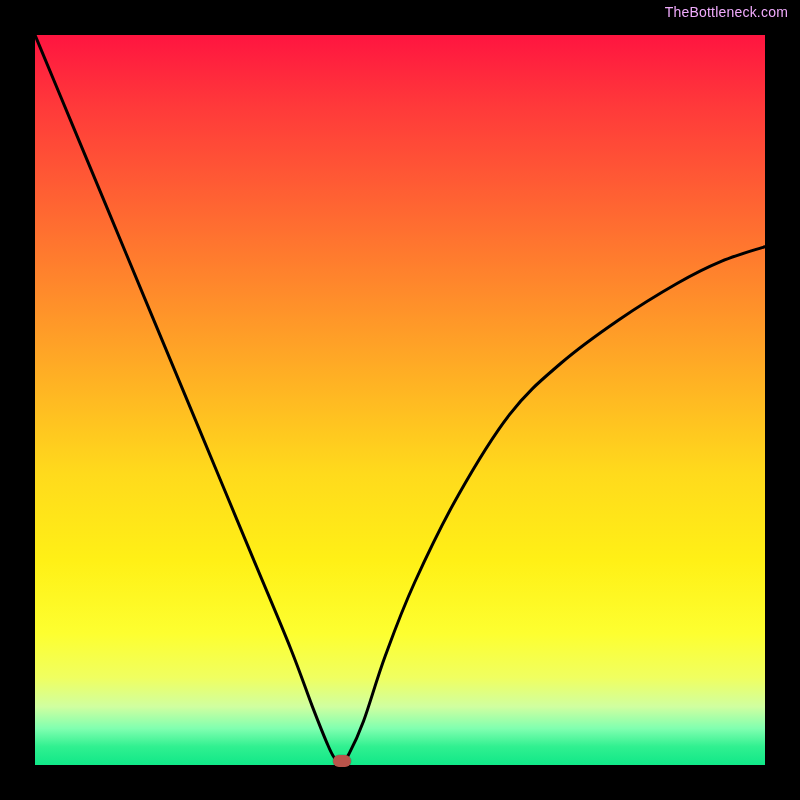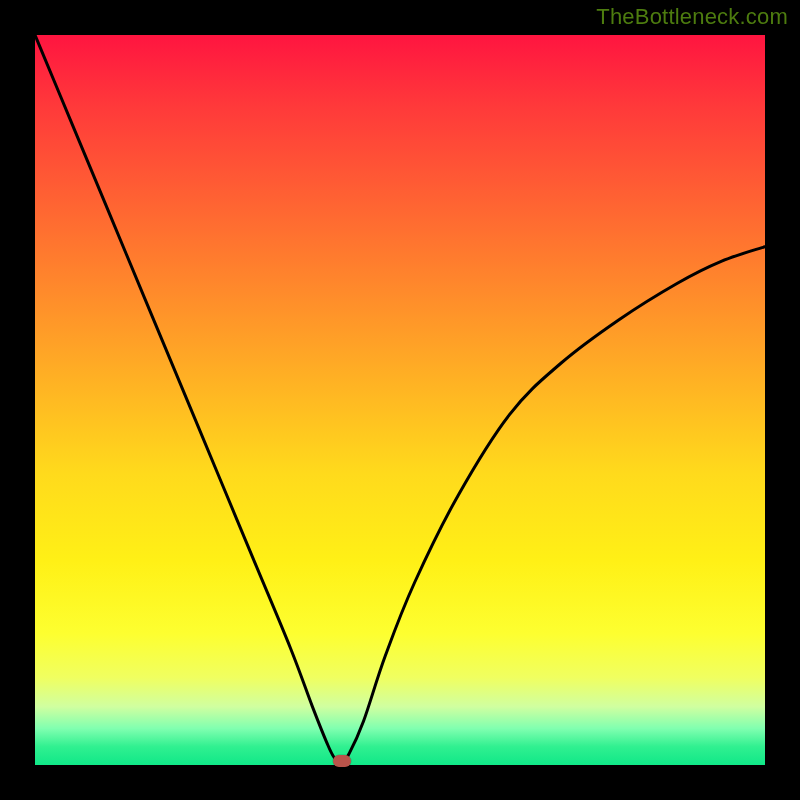--- a/index.html
+++ b/index.html
@@ -8,23 +8,23 @@
     position: relative;
     width: 800px;
     height: 800px;
     background: #000;
   }
   .watermark {
     position: absolute;
     top: 4px;
     right: 12px;
     font-family: Arial, Helvetica, sans-serif;
-    font-size: 22px;
+    font-size: 14px;
     font-weight: 500;
-    color: #4d7c0f;
+    color: #f0abfc;
     letter-spacing: 0.2px;
     z-index: 10;
   }
   .plot-area {
     position: absolute;
     left: 35px;
     top: 35px;
     width: 730px;
     height: 730px;
     background: linear-gradient(to bottom,

